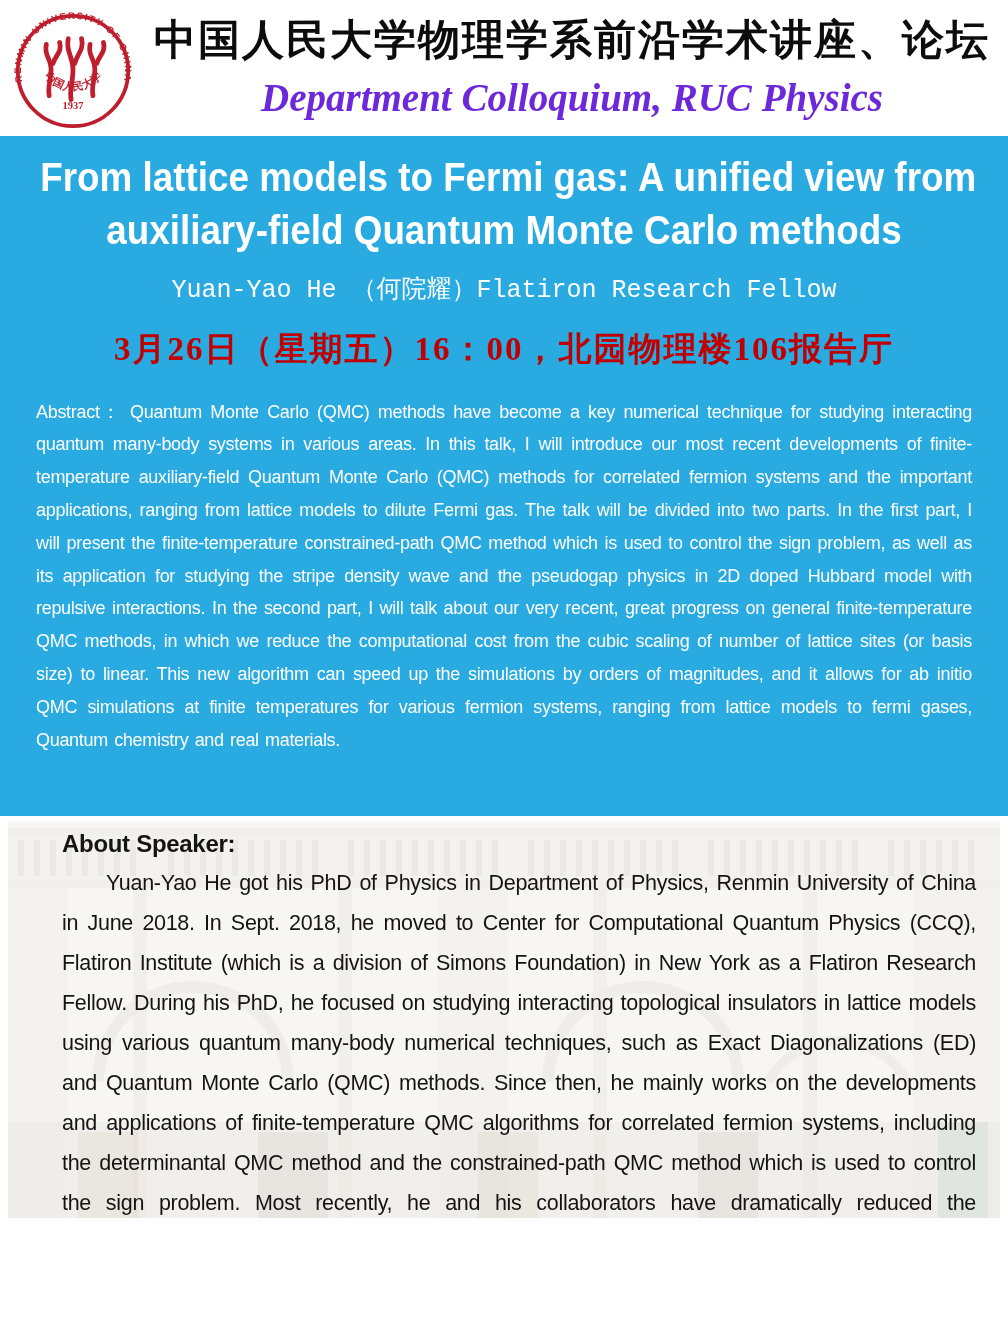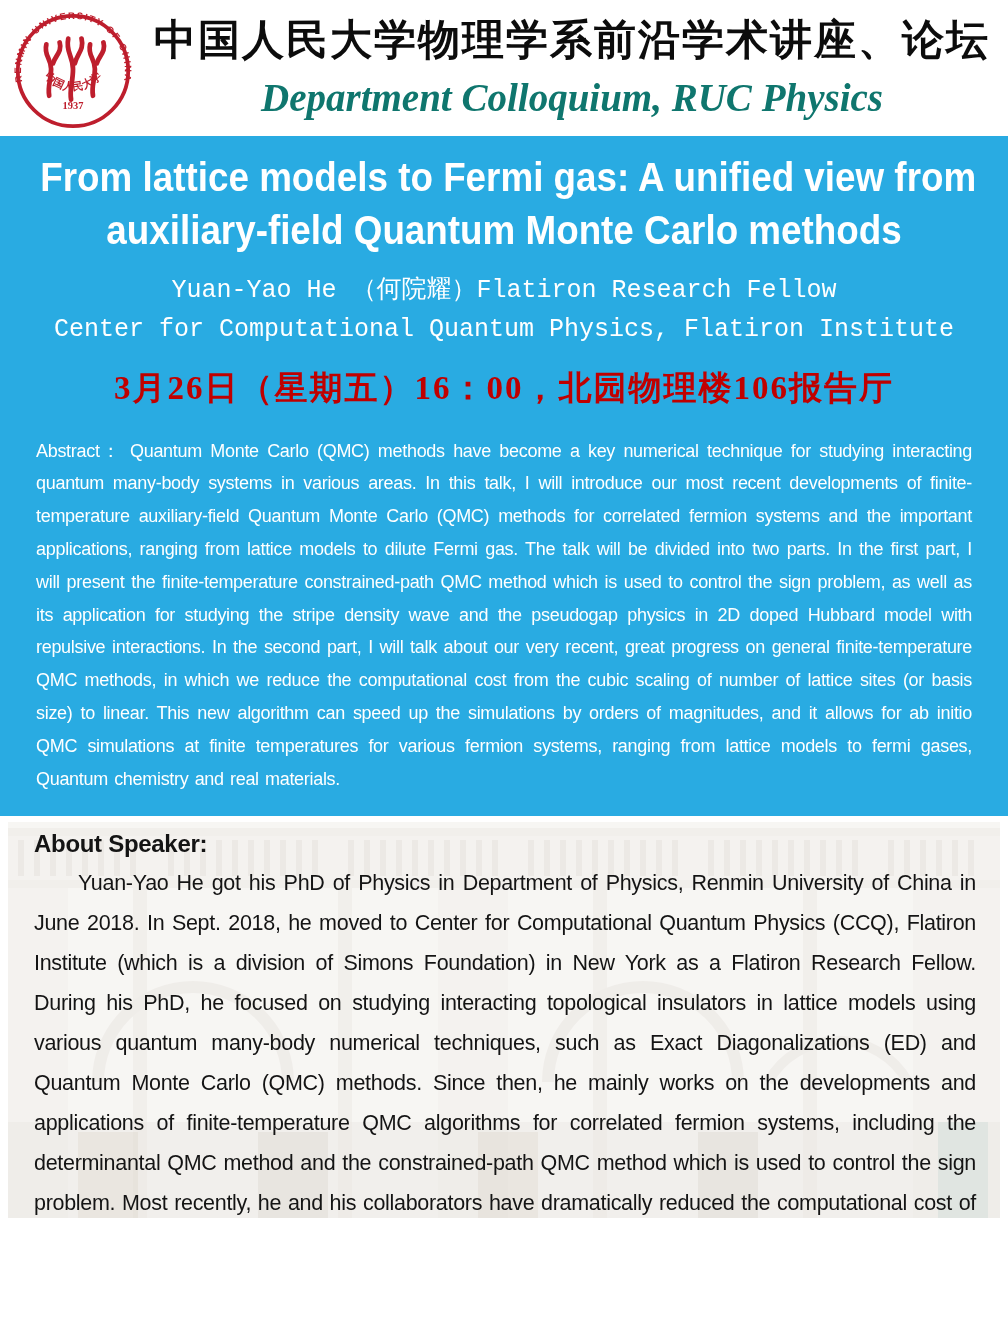--- a/index.html
+++ b/index.html
@@ -9,38 +9,38 @@
   }
   .poster{width:1008px;height:1344px;position:relative;}
 
   
   .header{height:136px;background:#ffffff;display:flex;align-items:center;}
   .logo-wrap{flex:0 0 auto;width:122px;height:120px;margin:8px 0 0 14px;}
   .logo-wrap svg{width:118px;height:118px;color:var(--logo-red,#be1e2d);}
   .header-titles{flex:1;text-align:center;}
   .title-zh{font-size:42px;font-weight:700;letter-spacing:2px;line-height:1.15;color:#0c0c0c;}
   .title-en{font-family:"Liberation Serif",serif;font-style:italic;font-weight:700;
-            font-size:39px;color:#0f766e;margin-top:12px;line-height:1.1;}
+            font-size:39px;color:#6d28d9;margin-top:12px;line-height:1.1;}
 
   
   .talk{background:var(--accent-cyan,#29abe2);height:680px;color:#fff;overflow:hidden;}
   .talk-title{padding-top:15px;text-align:center;}
   .talk-title .line{display:block;white-space:nowrap;font-weight:700;font-size:40px;
                     line-height:53px;transform:scaleX(0.92);transform-origin:50% 50%;}
   .speaker{margin-top:14px;text-align:center;font-family:Liberation Mono, monospace;
            font-size:25px;line-height:39px;font-weight:400;}
   .speaker .sline{display:block;white-space:nowrap;}
   .datetime{margin-top:20px;text-align:center;color:var(--date-red,#c00000);
             font-family:"Liberation Serif",serif;font-weight:700;font-size:33px;
             letter-spacing:2px;line-height:1.2;}
   .abstract{margin:26px 36px 0 36px;font-size:18px;line-height:32.8px;text-align:justify;
             letter-spacing:-0.3px;word-spacing:1.5px;}
 
   
-  .about{position:relative;margin:6px 8px 4px 8px;height:396px;overflow:hidden;background:#f0abfc;}
+  .about{position:relative;margin:6px 8px 4px 8px;height:396px;overflow:hidden;background:#f0abfc;padding-left:28px;}
   .about-bg{position:absolute;left:0;top:0;width:100%;height:100%;}
   .about-content{position:relative;padding:8px 24px 0 26px;color:#141414;}
   .about-heading{font-size:24px;font-weight:700;margin:0;letter-spacing:-0.3px;}
   .about-bio{margin:5px 0 0 0;font-size:21.5px;line-height:40px;text-align:justify;
              text-indent:44px;letter-spacing:-0.3px;word-spacing:1px;}
 </style>
 </head>
 <body>
 
 <div class="poster">
@@ -77,21 +77,20 @@
     </div>
   </header>
 
   <section class="talk">
     <h1 class="talk-title" style="margin:0;">
       <span class="line">From lattice models to Fermi gas: A unified view from</span>
       <span class="line">auxiliary-field Quantum Monte Carlo methods</span>
     </h1>
     <div class="speaker">
       <span class="sline">Yuan-Yao He （何院耀）Flatiron Research Fellow</span>
-      <span class="sline">Center for Computational Quantum Physics, Flatiron Institute</span>
     </div>
     <div class="datetime">3月26日（星期五）16：00，北园物理楼106报告厅</div>
     <p class="abstract"><span>Abstract：</span> <span>Quantum Monte Carlo (QMC) methods have become a key numerical technique for studying interacting quantum many-body systems in various areas. In this talk, I will introduce our most recent developments of finite-temperature auxiliary-field Quantum Monte Carlo (QMC) methods for correlated fermion systems and the important applications, ranging from lattice models to dilute Fermi gas. The talk will be divided into two parts. In the first part, I will present the finite-temperature constrained-path QMC method which is used to control the sign problem, as well as its application for studying the stripe density wave and the pseudogap physics in 2D doped Hubbard model with repulsive interactions. In the second part, I will talk about our very recent, great progress on general finite-temperature QMC methods, in which we reduce the computational cost from the cubic scaling of number of lattice sites (or basis size) to linear. This new algorithm can speed up the simulations by orders of magnitudes, and it allows for ab initio QMC simulations at finite temperatures for various fermion systems, ranging from lattice models to fermi gases, Quantum chemistry and real materials.</span></p>
   </section>
 
   <section class="about">
     <svg class="about-bg" viewBox="0 0 992 396" preserveAspectRatio="none" aria-hidden="true">
       <rect x="0" y="0" width="992" height="396" fill="#efece7"></rect>
 
       <g opacity="0.55">

